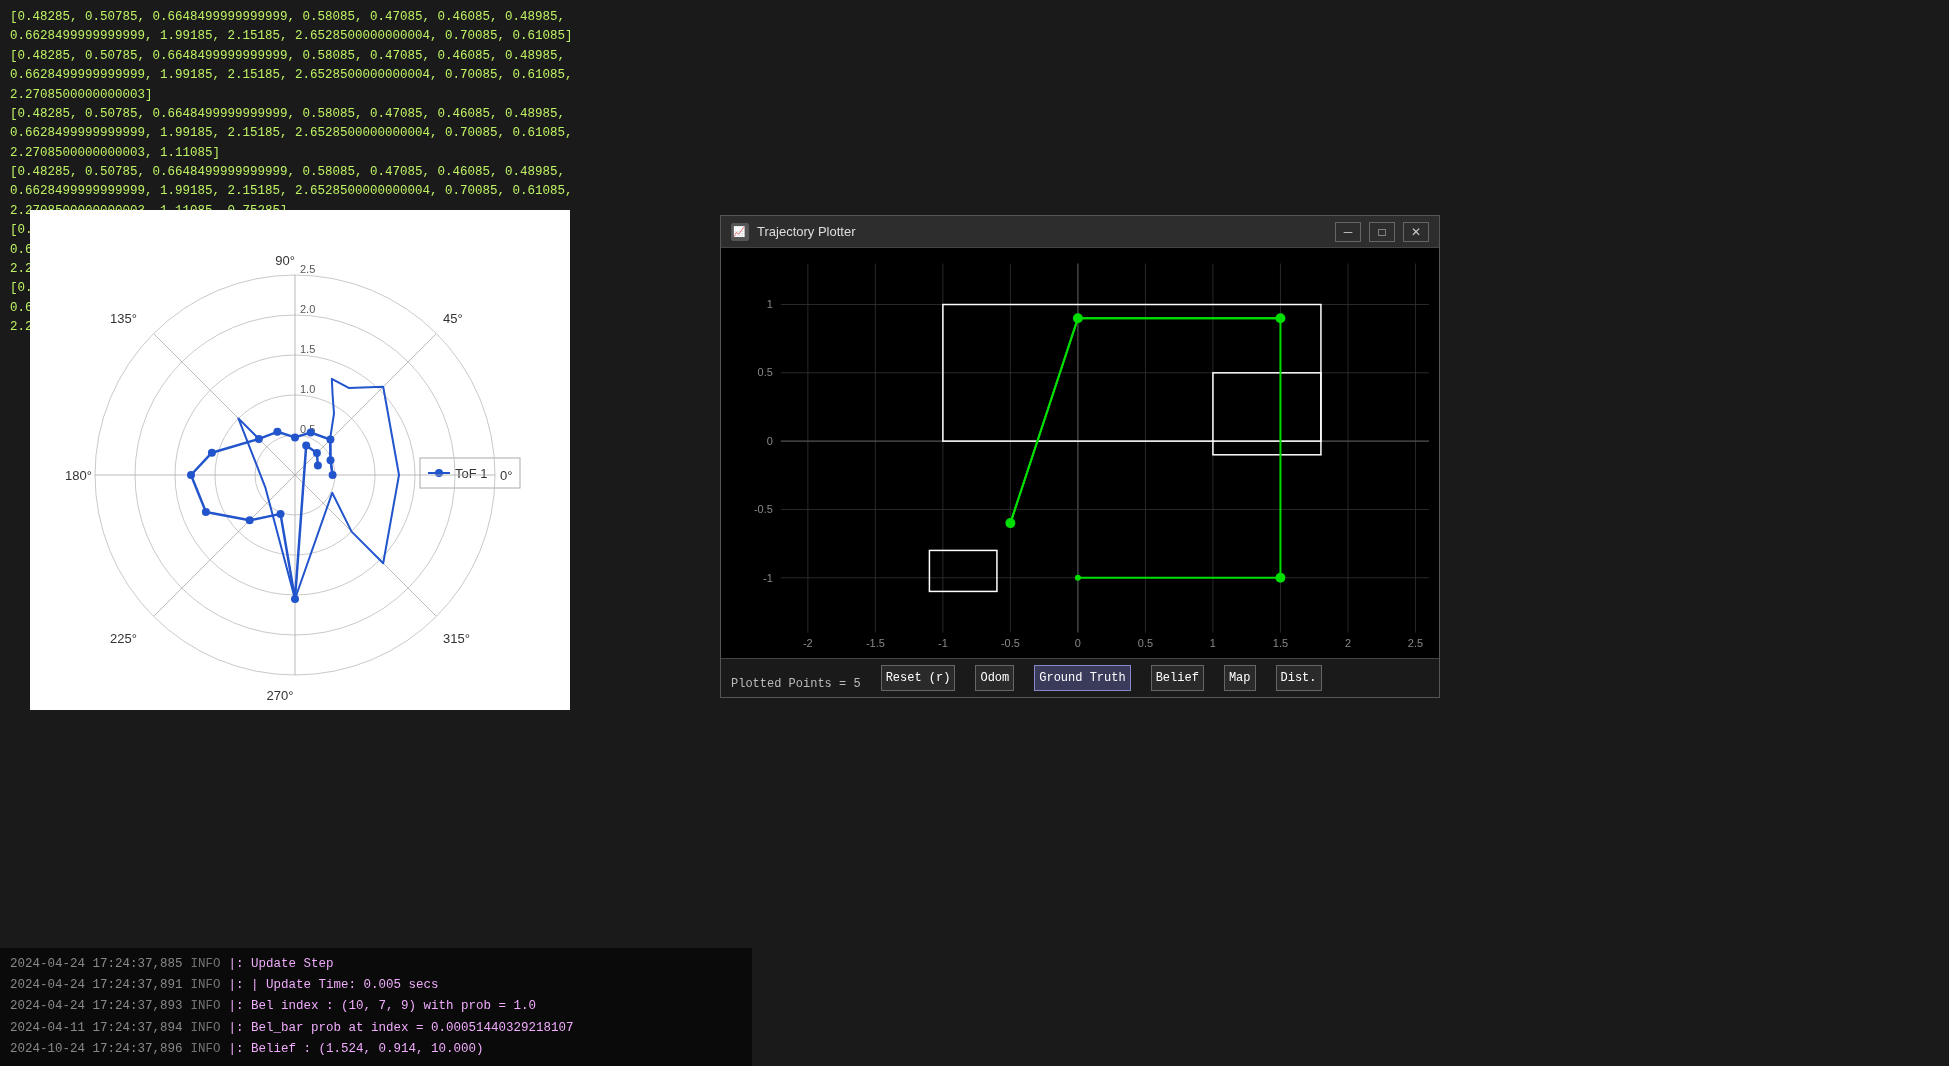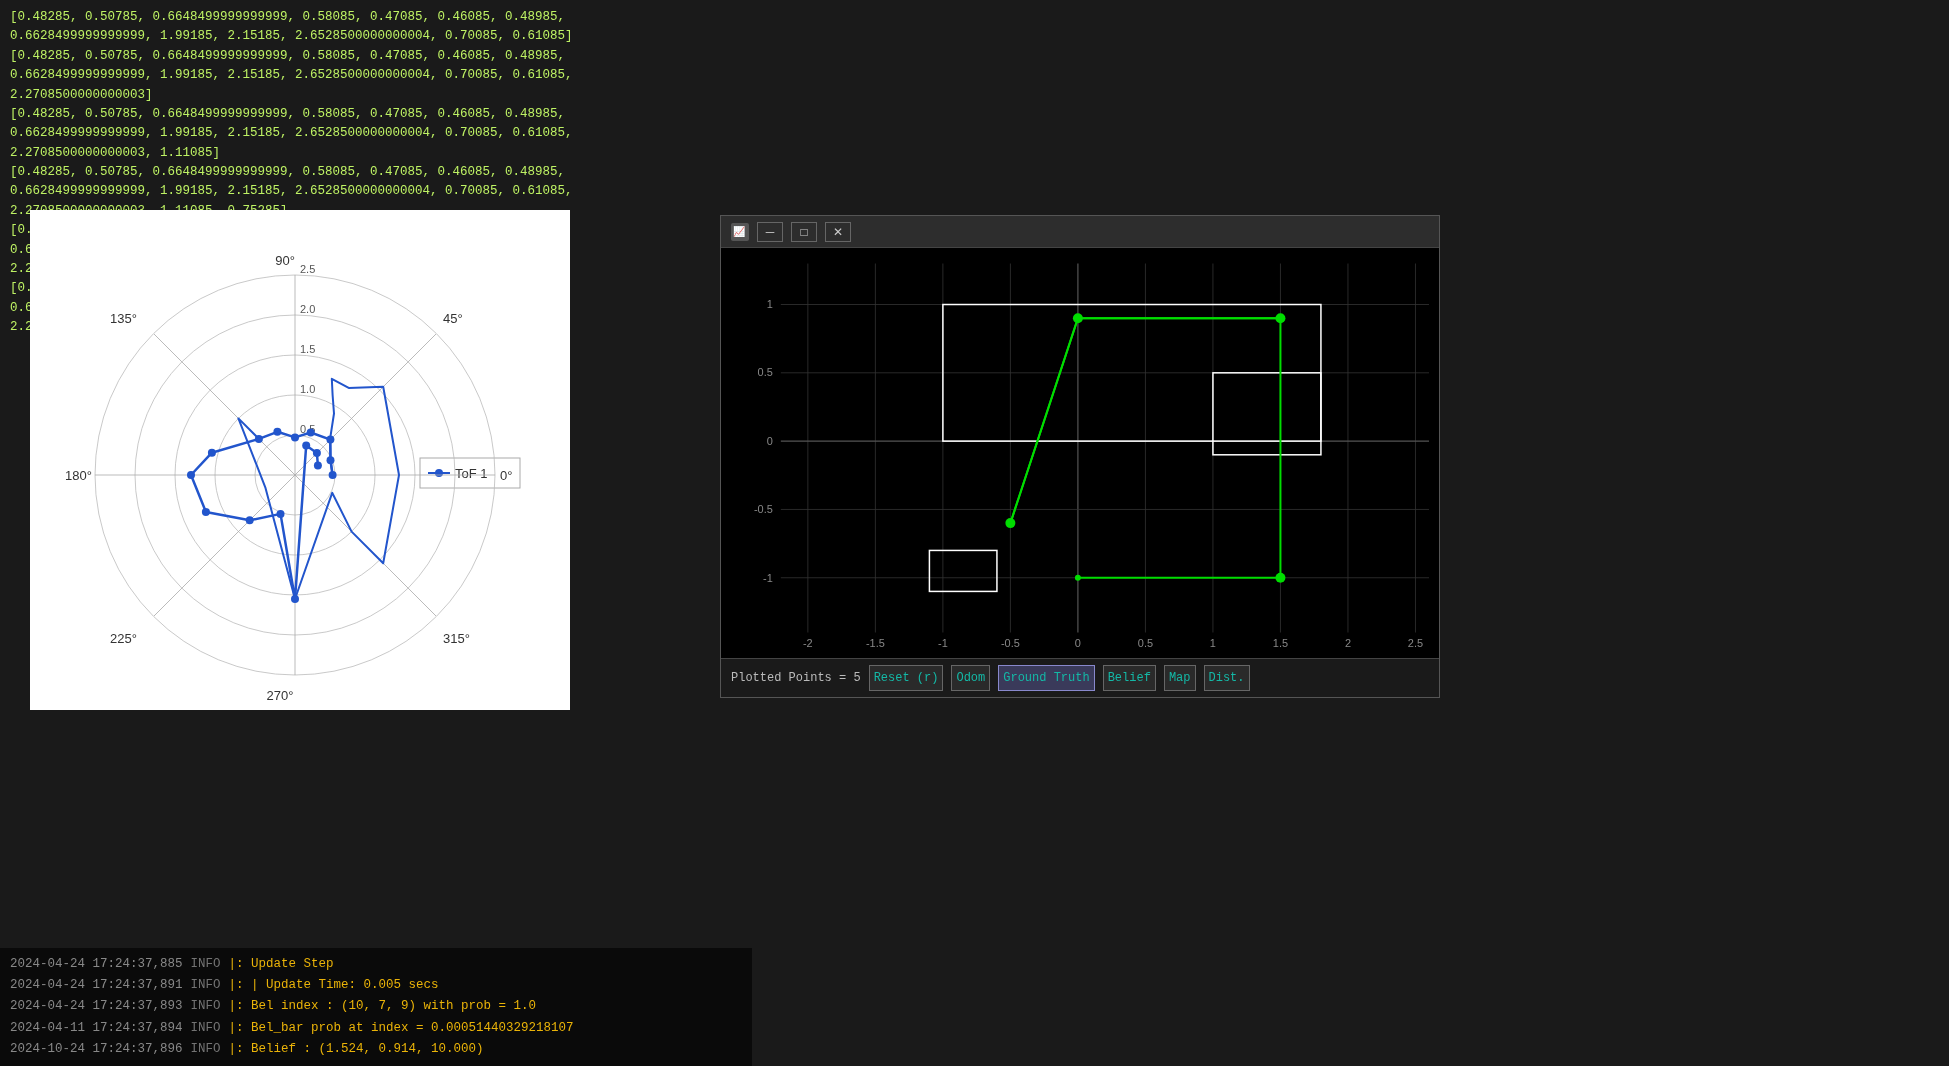--- a/index.html
+++ b/index.html
@@ -47,21 +47,21 @@
       padding: 6px 10px;
       line-height: 1.7;
     }
     .log-line {
       display: flex;
       gap: 8px;
       font-size: 12.5px;
     }
     .log-time { color: #888; }
     .log-info { color: #737373; }
-    .log-msg { color: #eab308; }
+    .log-msg { color: #f0abfc; }
 
     
     #trajectory-window {
       position: absolute;
       top: 215px;
       left: 720px;
       width: 720px;
       background: #1a1a1a;
       border: 1.5px solid #555;
     }
@@ -108,37 +108,37 @@
     #traj-plot-area {
       background: #000;
       position: relative;
       height: 410px;
       overflow: hidden;
     }
 
     #traj-bottom-bar {
       background: #1a1a1a;
       display: flex;
-      align-items: center;
+      align-items: flex-end;
       padding: 6px 10px;
-      gap: 8px;
+      gap: 20px;
       border-top: 1px solid #444;
     }
 
     .traj-label {
       color: #bbb;
       font-family: 'Courier New', monospace;
       font-size: 12px;
     }
 
     .traj-btn {
       padding: 5px 4px;
       background: #2a2a2a;
       border: 1px solid #666;
-      color: #14b8a6;
+      color: #ffffff;
       cursor: pointer;
       font-family: 'Courier New', monospace;
       font-size: 12px;
     }
     .traj-btn.active { background: #3a3a5a; border-color: #8888cc; }
 
     
     #polar-svg {
       width: 100%;
       height: 100%;
@@ -293,20 +293,21 @@
     <span class="log-time">2024-10-24 17:24:37,896</span>
     <span class="log-info">INFO</span>
     <span class="log-msg">|: Belief      : (1.524, 0.914, 10.000)</span>
   </div>
 </div>
 
 <div id="trajectory-window">
 
   <div id="traj-titlebar">
     <div id="traj-titlebar-icon">📈</div>
+    <span id="traj-title-text">Trajectory Plotter</span>
     <button class="win-btn">─</button>
     <button class="win-btn">□</button>
     <button class="win-btn close">✕</button>
   </div>
 
   <div id="traj-plot-area">
     <svg id="traj-svg" viewBox="0 0 720 410">
       <rect width="720" height="410" fill="#000"></rect>
 
       <g id="plot-area">

